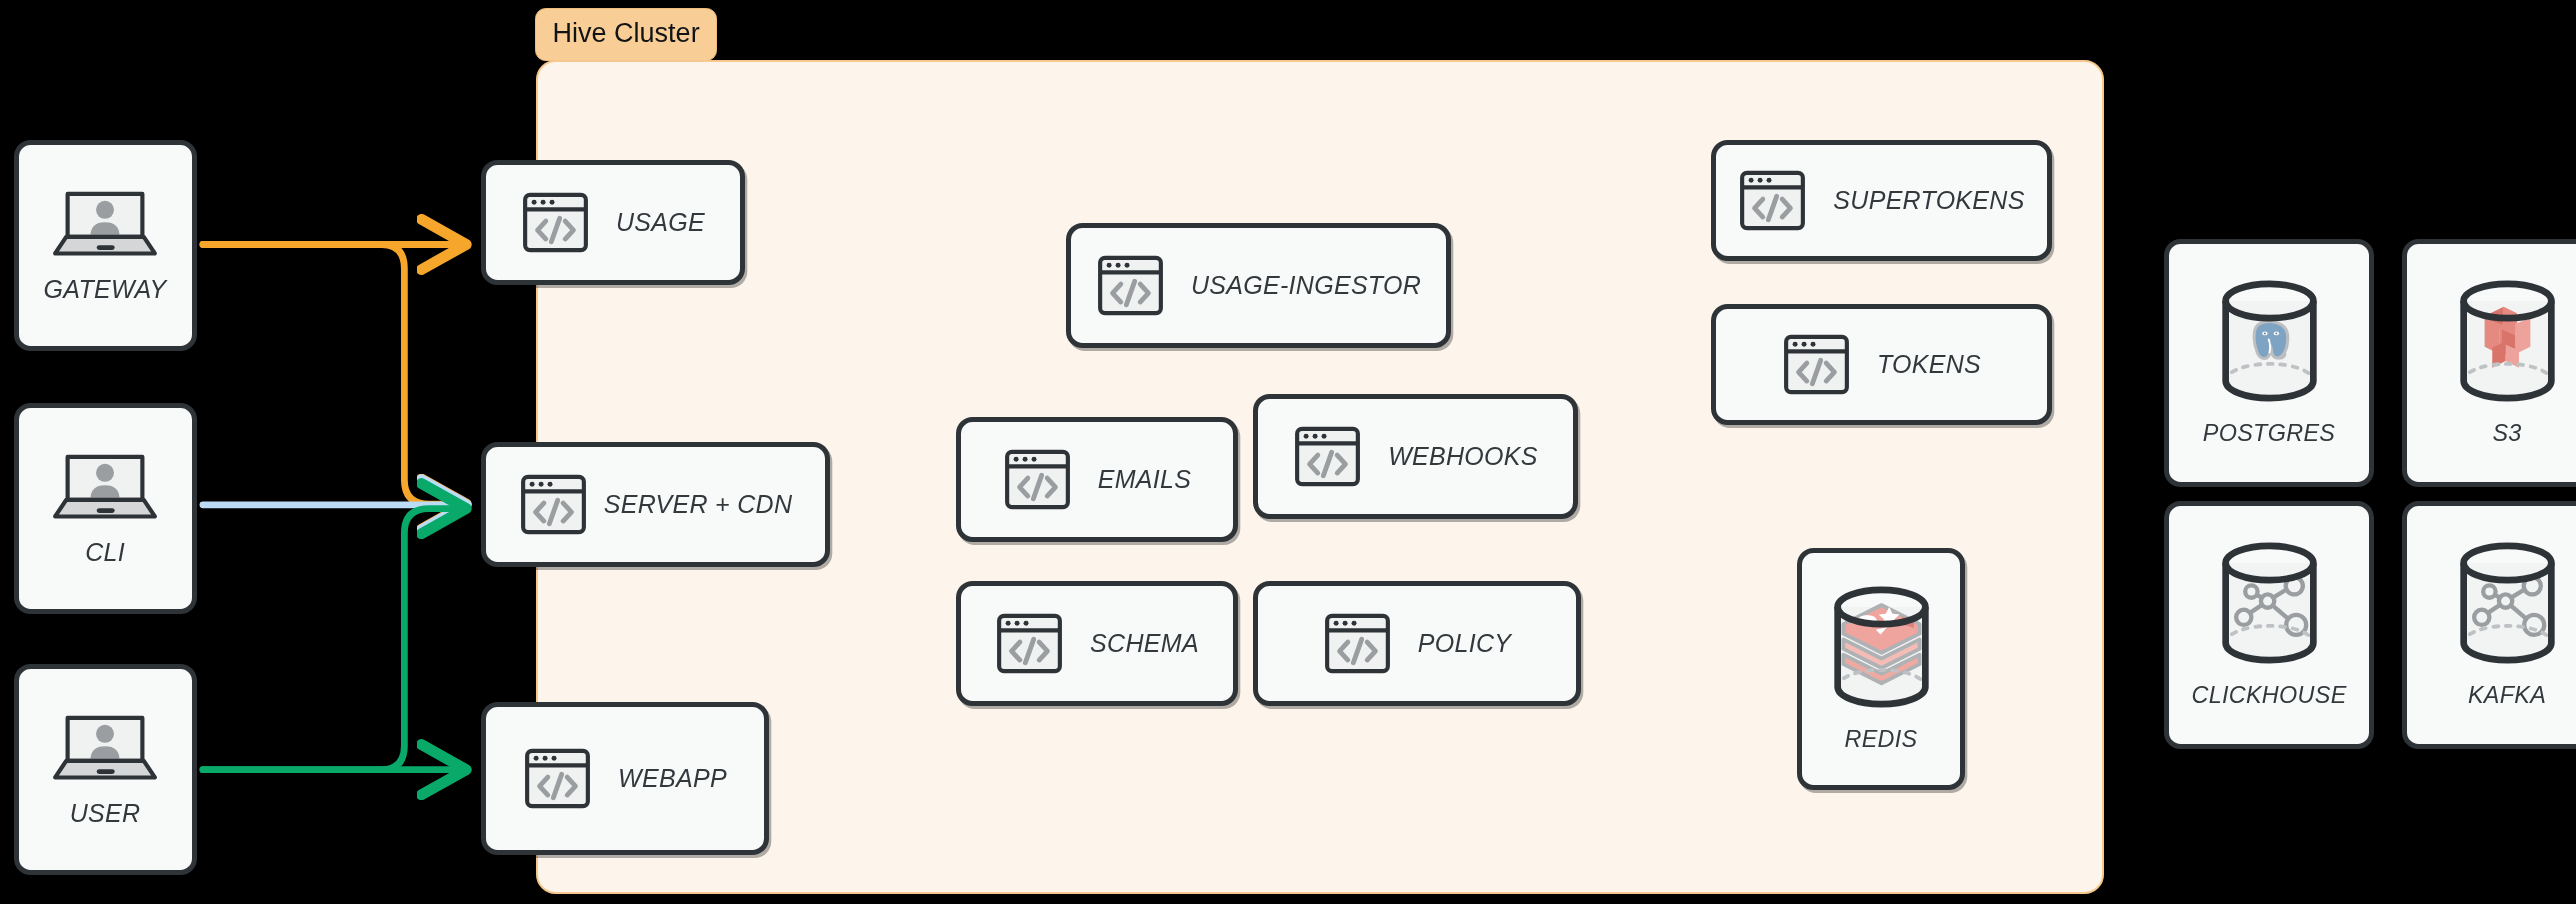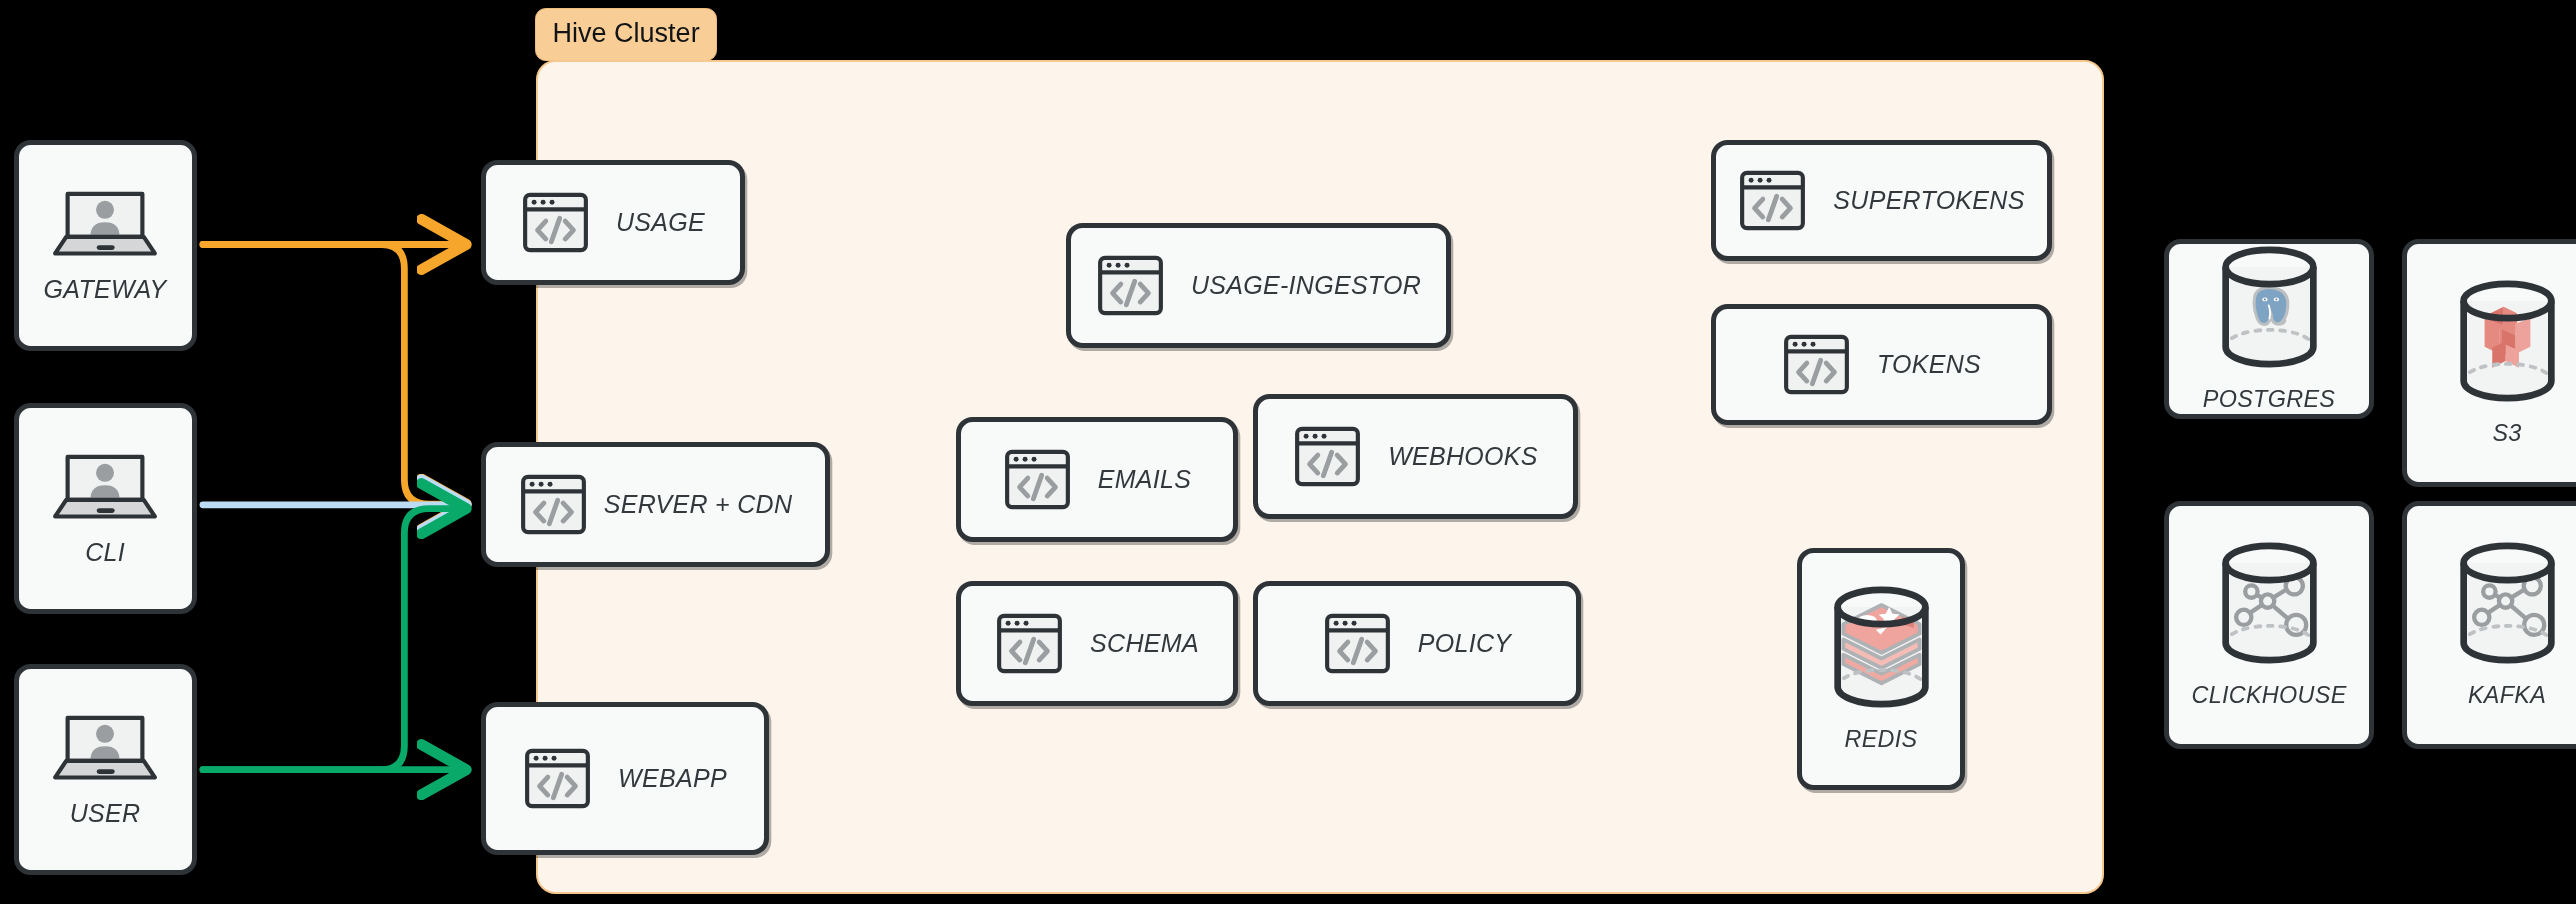--- a/index.html
+++ b/index.html
@@ -315,21 +315,21 @@
     <path d="M22 -30 L34 -26 L34 -18 L22 -22 Z" fill="#D9847C"></path>
   </g>
     <ellipse cx="60" cy="106" rx="46" ry="18" fill="none" stroke="#BFC2C4" stroke-width="4" stroke-dasharray="5 8" stroke-linecap="round"></ellipse>
     <path d="M14 22 v84 a46 18 0 0 0 92 0 v-84" fill="none" stroke="#2E3338" stroke-width="7" stroke-linejoin="round"></path>
     <ellipse cx="60" cy="22" rx="46" ry="18" fill="none" stroke="#2E3338" stroke-width="7"></ellipse>
   </svg>
           </span>
         <span class="node-label sm" style="margin-top:18px">REDIS</span>
       </div>
       </div>
-      <div class="node" style="left: 2164px; top: 239px; width: 210px; height: 180px;">
+      <div class="node" style="left: 2164px; top: 239px; width: 210px; height: 248px;">
         <div class="node-col">
         <span>
             <svg class="icon-db" width="115" height="122" viewBox="0 0 120 128">
     <path d="M14 22 v84 a46 18 0 0 0 92 0 v-84 z" fill="#F2F3F3"></path>
     <g transform="translate(60,64) scale(0.40) translate(-60,-60)">
     <g stroke="#BCBFC1" stroke-width="16" stroke-linejoin="round" stroke-linecap="round" fill="#BCBFC1">
       <path d="M36 18 q24 -10 48 0 q20 9 20 34 q0 26 -12 42 q-6 8 -14 6 q-6 -2 -8 -10 l-4 -22 l-10 26 q-3 8 -10 8 q-9 0 -14 -12 q-10 -24 -8 -48 q1 -18 12 -24 z"></path>
       <path d="M44 30 q-8 26 0 52"></path>
       <path d="M78 98 q14 6 18 -2"></path>
     </g>

